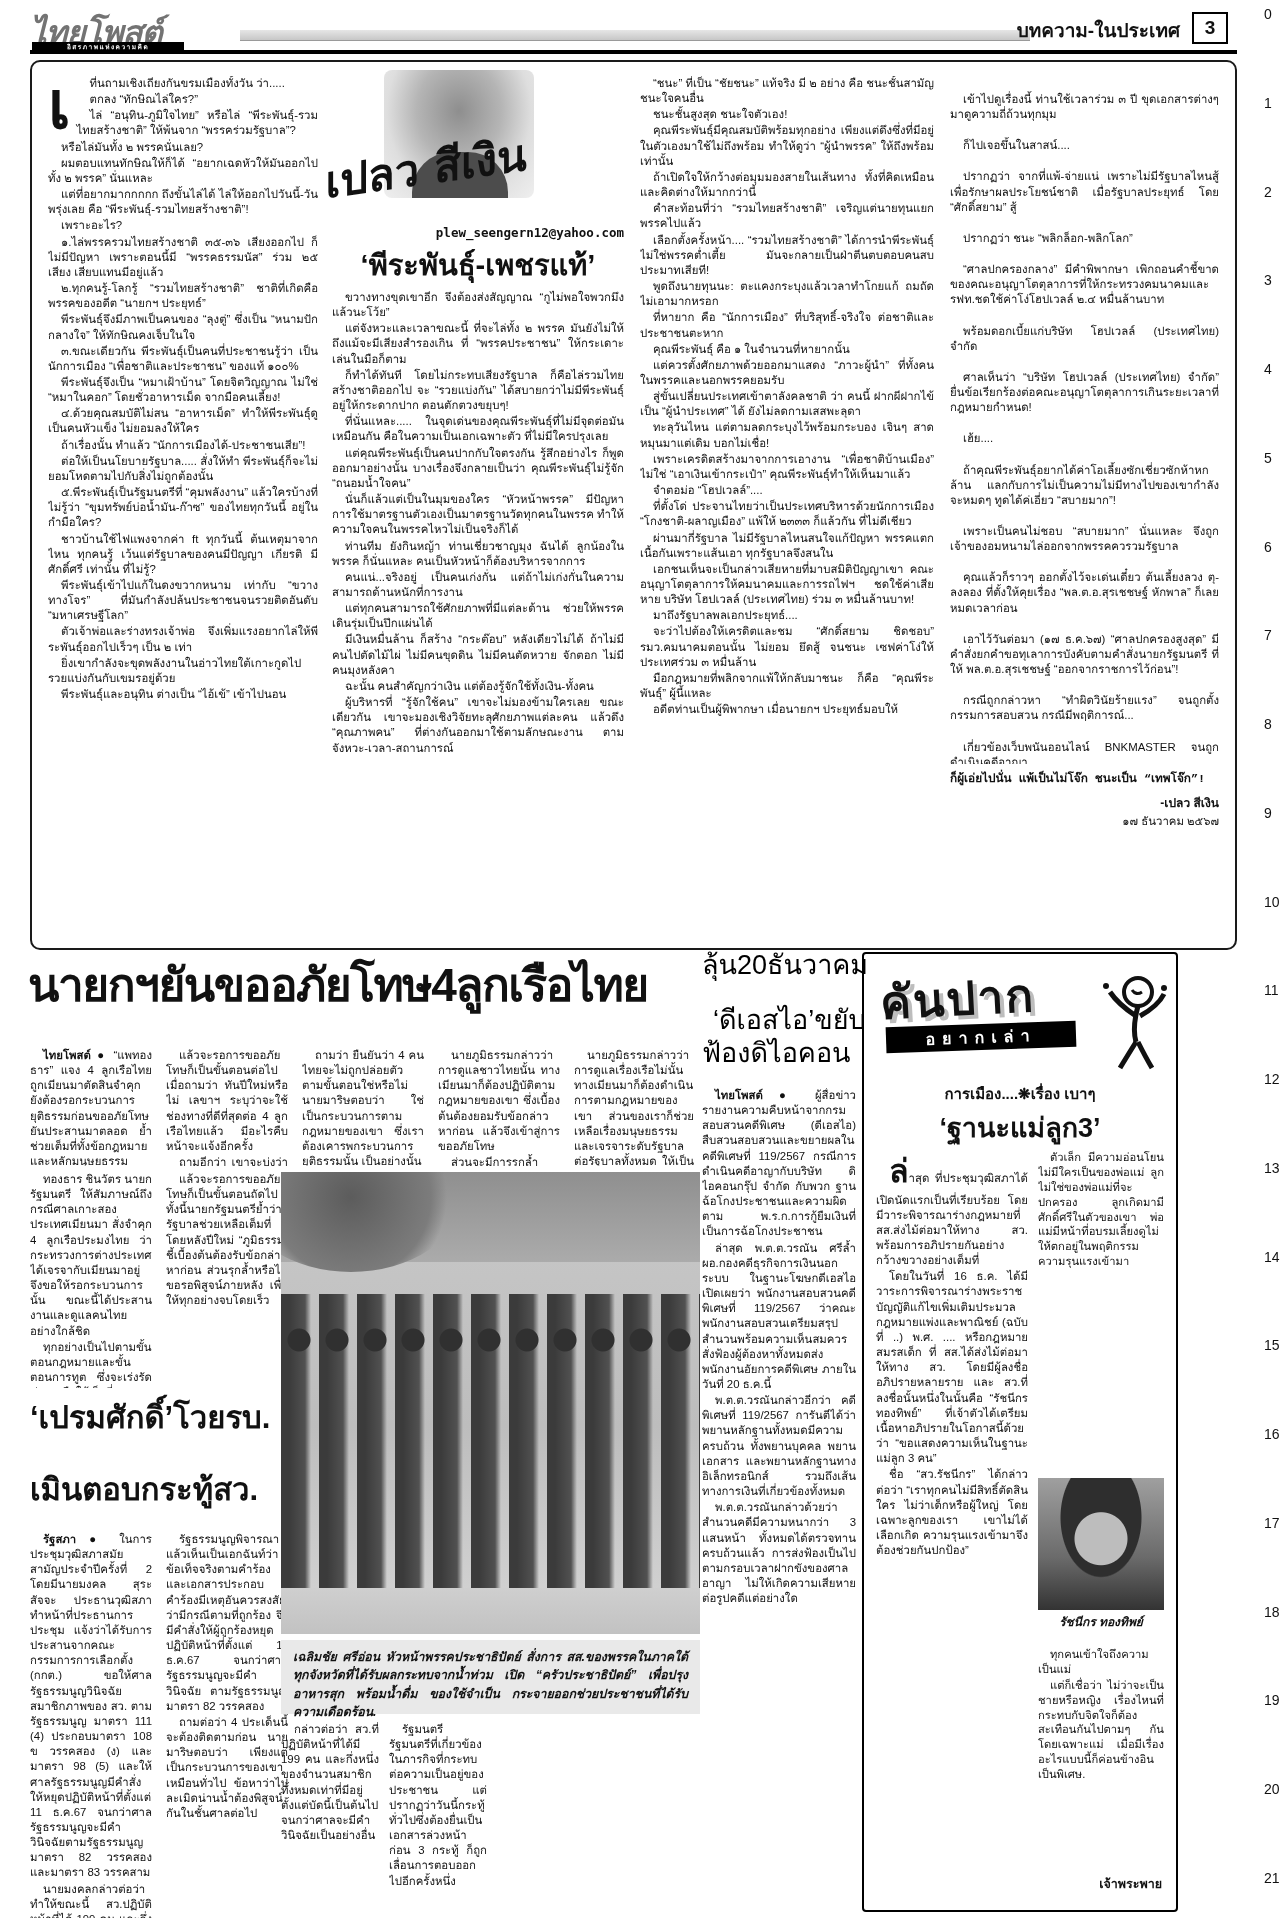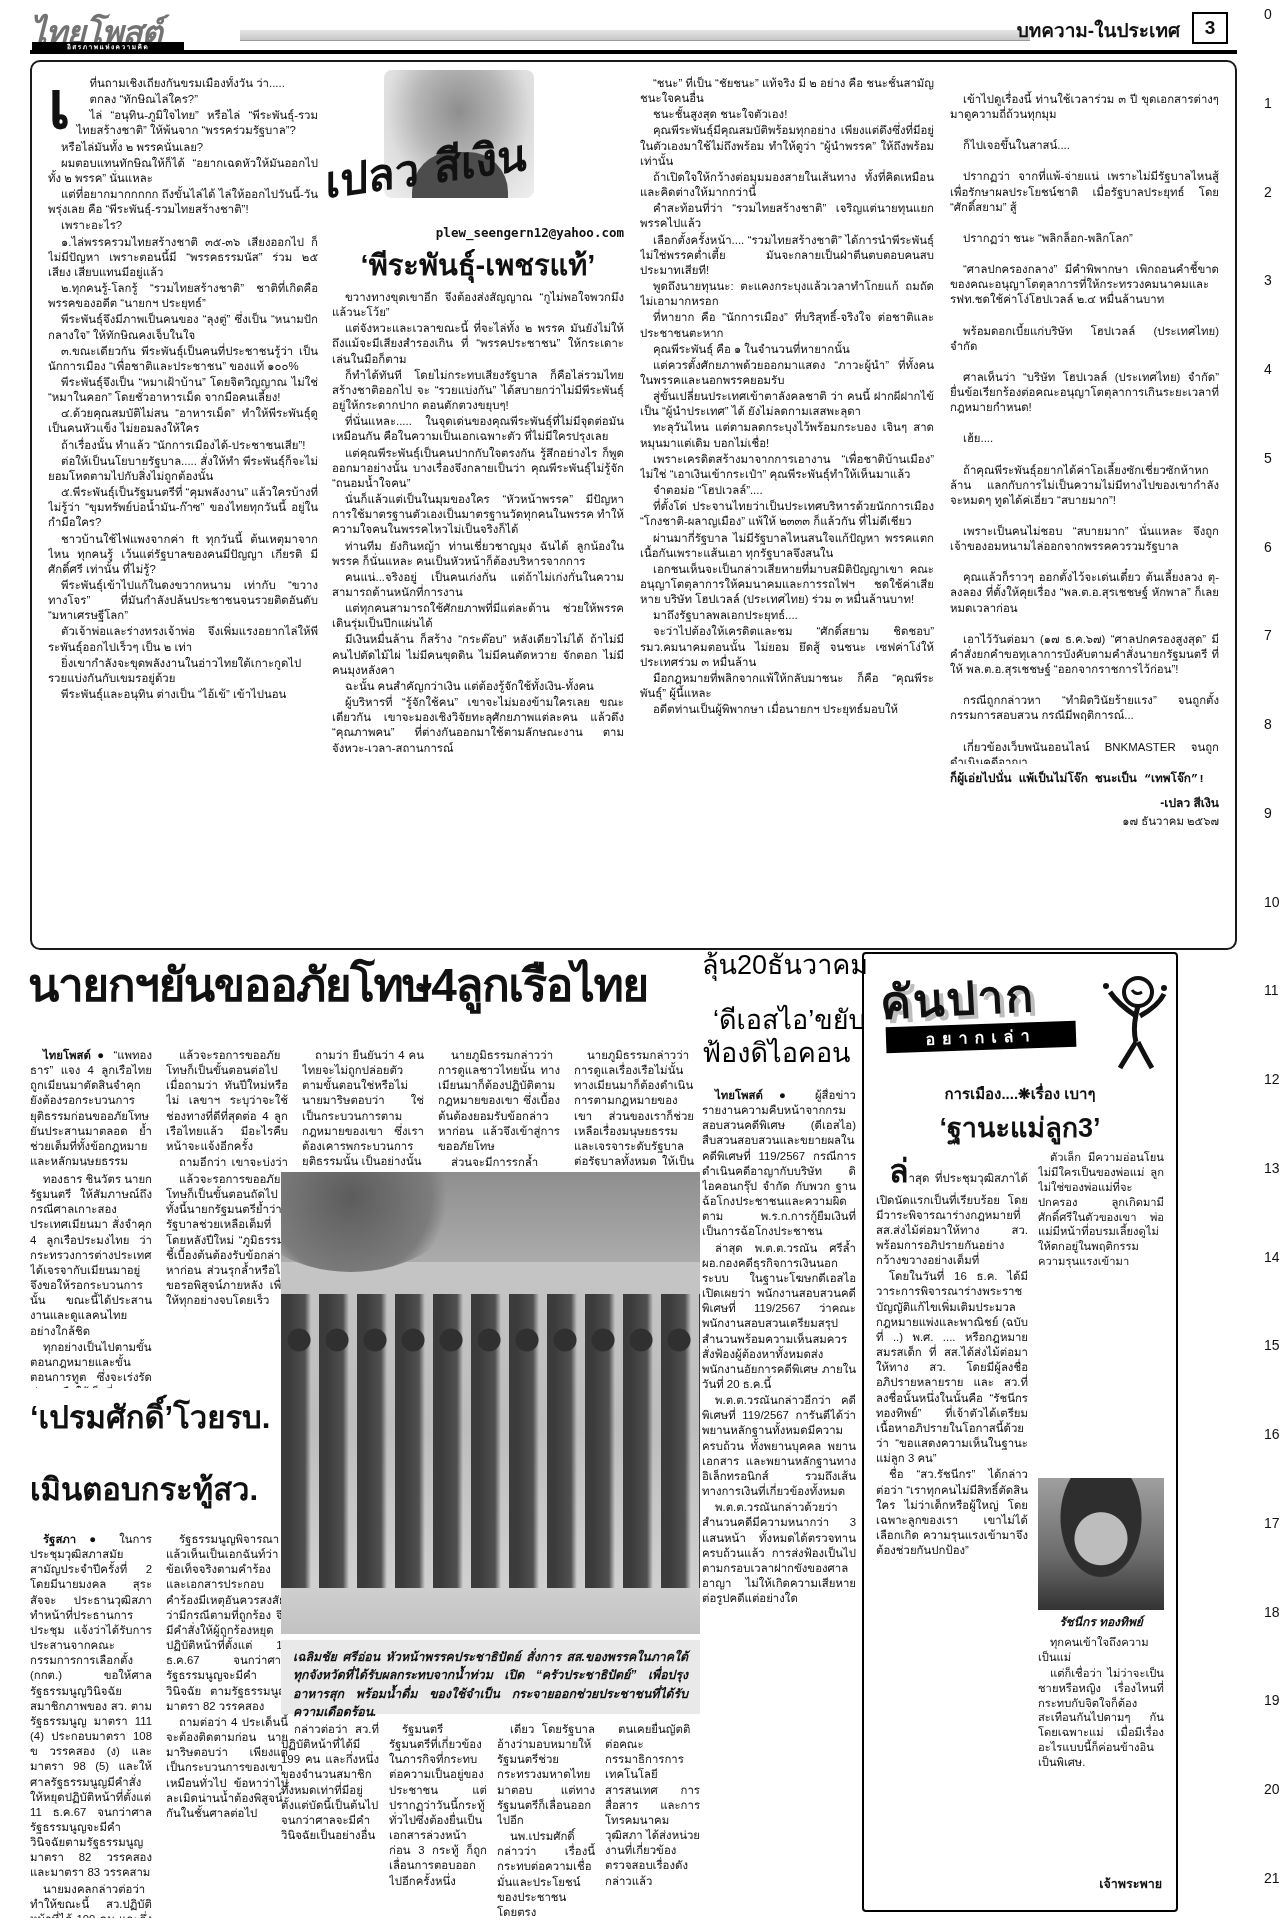--- a/index.html
+++ b/index.html
@@ -79,21 +79,21 @@
   .ct-colL p:first-child::first-letter{font-size:32px;font-weight:900;}
   .ct-colR{position:absolute;left:174px;top:196px;width:126px;height:744px;display:flex;flex-direction:column;}
   .ct-colR .txt{overflow:hidden;text-align:justify;}
   .ct-colR .txt p{margin:0 0 1px;text-indent:12px;font-size:11.2px;line-height:1.33;}
   .ct-colR .t1{height:328px;}
   .ct-colR .t2{flex:1;}
   .ct-photo{width:126px;height:132px;background:
         radial-gradient(circle at 50% 46%,#bdbdbd 0 26px,transparent 27px),
         radial-gradient(ellipse at 50% 30%,#2e2e2e 0 40px,transparent 41px),
         linear-gradient(#9f9f9f 0%,#6b6b6b 60%,#333 100%);}
-  .ct-photo-cap{font-size:12px;font-weight:bold;font-style:italic;text-align:center;margin:2px 0 4px;}
+  .ct-photo-cap{font-size:12px;font-weight:bold;font-style:italic;text-align:center;margin:2px 0 16px;}
   .ct-sig{text-align:right;font-weight:bold;font-size:12.5px;padding-right:2px;}
   
   .ruler{left:1252px;top:6px;width:30px;height:1880px;display:flex;flex-direction:column;
         justify-content:space-between;}
   .ruler p{margin:0;font-size:14px;text-indent:12px;color:#111;}
 </style>
 </head>
 <body>
 
 <div class="page">
@@ -295,27 +295,20 @@
     <div class="photo-ground"></div>
   </figure>
   <div class="abs caption-box">เฉลิมชัย ศรีอ่อน หัวหน้าพรรคประชาธิปัตย์ สั่งการ สส.ของพรรคในภาคใต้ทุกจังหวัดที่ได้รับผลกระทบจากน้ำท่วม เปิด “ครัวประชาธิปัตย์” เพื่อปรุงอาหารสุก พร้อมน้ำดื่ม ของใช้จำเป็น กระจายออกช่วยประชาชนที่ได้รับความเดือดร้อน.</div>
 
   <div class="col" style="left:281px;top:1722px;width:98px;height:196px;">
       <p>กล่าวต่อว่า สว.ที่ปฏิบัติหน้าที่ได้มี 199 คน และกึ่งหนึ่งของจำนวนสมาชิกทั้งหมดเท่าที่มีอยู่ตั้งแต่บัดนี้เป็นต้นไป จนกว่าศาลจะมีคำวินิจฉัยเป็นอย่างอื่น</p>
     </div>
   <div class="col" style="left:389px;top:1722px;width:98px;height:196px;">
       <p>รัฐมนตรี รัฐมนตรีที่เกี่ยวข้องในภารกิจที่กระทบต่อความเป็นอยู่ของประชาชน แต่ปรากฏว่าวันนี้กระทู้ทั่วไปซึ่งต้องยื่นเป็นเอกสารล่วงหน้าก่อน 3 กระทู้ ก็ถูกเลื่อนการตอบออกไปอีกครั้งหนึ่ง</p>
     </div>
-  <div class="col" style="left:497px;top:1722px;width:98px;height:196px;">
-      <p>เดียว โดยรัฐบาลอ้างว่ามอบหมายให้รัฐมนตรีช่วยกระทรวงมหาดไทยมาตอบ แต่ทางรัฐมนตรีก็เลื่อนออกไปอีก</p>
-      <p>นพ.เปรมศักดิ์กล่าวว่า เรื่องนี้กระทบต่อความเชื่อมั่นและประโยชน์ของประชาชนโดยตรง</p>
-    </div>
-  <div class="col" style="left:605px;top:1722px;width:95px;height:196px;">
-      <p>ตนเคยยื่นญัตติต่อคณะกรรมาธิการการเทคโนโลยีสารสนเทศ การสื่อสาร และการโทรคมนาคม วุฒิสภา ได้ส่งหน่วยงานที่เกี่ยวข้องตรวจสอบเรื่องดังกล่าวแล้ว</p>
-    </div>
 
   <div class="abs ruler">
       <p>0</p>
       <p>1</p>
       <p>2</p>
       <p>3</p>
       <p>4</p>
       <p>5</p>
       <p>6</p>
       <p>7</p>

